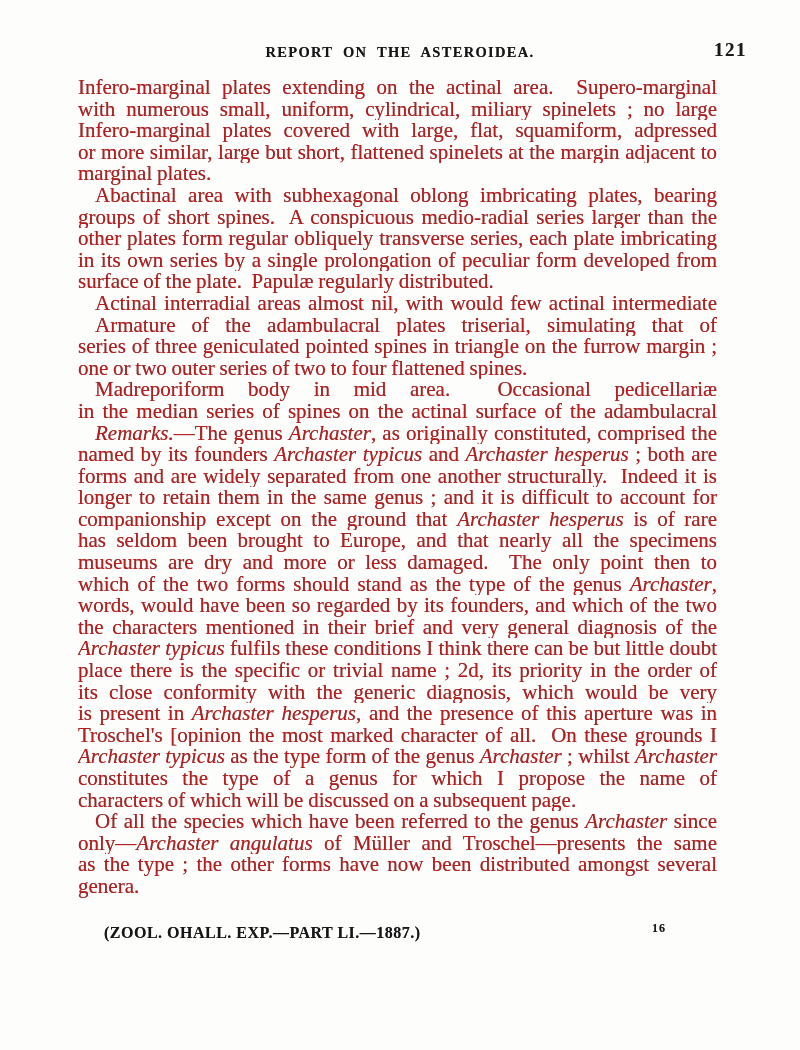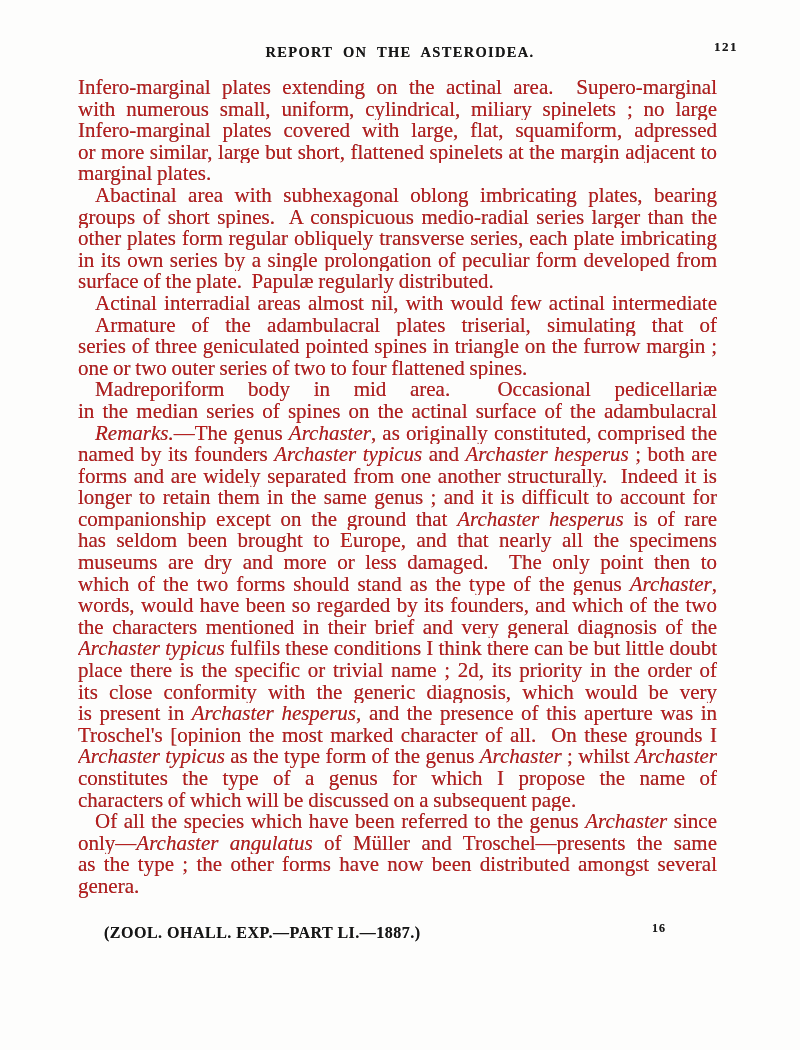--- a/index.html
+++ b/index.html
@@ -27,21 +27,21 @@
     font-weight: 700;
     letter-spacing: 1.3px;
     word-spacing: 5px;
     color: #171717;
     text-shadow: 0 0 0.5px rgba(0,0,0,0.55);
   }
   .page-number {
     position: absolute;
     top: 39px;
     left: 714px;
-    font-size: 13px;
+    font-size: 19px;
     font-weight: 700;
     letter-spacing: 1.5px;
     text-shadow: 0 0 0.4px rgba(0,0,0,0.5);
   }
   .body-text {
     position: absolute;
     left: 78px;
     top: 77px;
     width: 639px;
     font-size: 21px;

